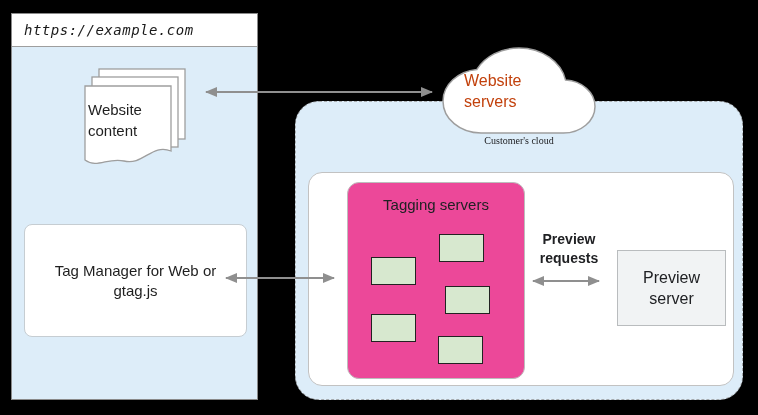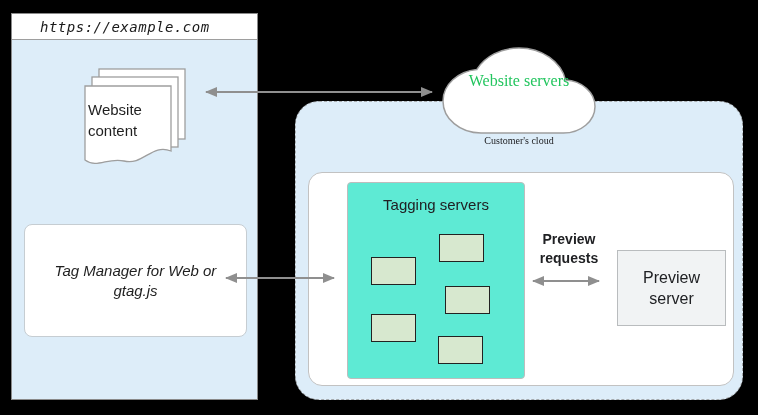--- a/index.html
+++ b/index.html
@@ -3,58 +3,58 @@
 <meta charset="utf-8">
 <style>
   html,body{margin:0;padding:0;background:#000;}
   .stage{position:relative;width:758px;height:415px;background:#000;overflow:hidden;
          font-family:"Liberation Sans",sans-serif;color:#1f1f1f;}
   .stage *{box-sizing:border-box;}
 
   
   .browser{position:absolute;left:11px;top:13px;width:247px;height:387px;
            background:#ddedf9;border:1.5px solid #8a8a8a;z-index:1;}
-  .urlbar{position:absolute;left:0;top:0;right:0;height:26px;background:#ffffff;
+  .urlbar{position:absolute;left:0;top:0;right:0;height:33px;background:#ffffff;
           border-bottom:1.5px solid #9e9e9e;display:flex;align-items:center;
-          padding-left:28px;font-family:"DejaVu Sans Mono",monospace;
+          padding-left:12px;font-family:"DejaVu Sans Mono",monospace;
           font-style:italic;font-size:14px;color:#1a1a1a;letter-spacing:.5px;}
   .doc-label{position:absolute;left:88px;top:99px;width:80px;text-align:left;
              font-size:15px;line-height:21px;z-index:6;}
   .tagmanager{position:absolute;left:12px;top:210px;width:223px;height:113px;
               background:#ffffff;border:1px solid #c6cdd2;border-radius:8px;
               display:flex;align-items:center;justify-content:center;z-index:2;}
-  .tagmanager .txt{width:175px;text-align:center;font-size:15px;line-height:20px;font-style:italic;}
+  .tagmanager .txt{width:175px;text-align:center;font-size:15px;line-height:20px;}
 
   
   .region{position:absolute;left:295px;top:101px;width:448px;height:299px;
           background:#ddedf9;border:1.5px dashed #a6aaad;border-radius:24px;z-index:1;}
   .region-label{position:absolute;left:0;right:0;top:33px;text-align:center;
                 font-size:10px;color:#202124;font-family:Liberation Serif, serif;}
   .panel{position:absolute;left:12px;top:70px;width:426px;height:214px;
          background:#ffffff;border:1px solid #c2c2c2;border-radius:14px;}
   .tagging{position:absolute;left:38px;top:9px;width:178px;height:197px;
-           background:#5eead4;border:1px solid #bdbdbd;border-radius:4px;padding-left:12px;}
+           background:#ec4899;border:1px solid #bdbdbd;border-radius:12px;padding-left:12px;}
   .tagging-title{position:absolute;left:0;right:0;top:13px;text-align:center;
                  font-size:15px;color:#202124;}
   .srv{position:absolute;width:45px;height:28px;background:#d7e8cf;border:1.5px solid #222;}
   .srv.s1{left:91px;top:51px;}
   .srv.s2{left:23px;top:74px;}
   .srv.s3{left:97px;top:103px;}
   .srv.s4{left:23px;top:131px;}
   .srv.s5{left:90px;top:153px;}
   .preview-req{position:absolute;left:216px;top:57px;width:88px;text-align:center;
                font-size:14px;line-height:19px;color:#202124;font-weight:bold;}
   .preview-box{position:absolute;left:308px;top:77px;width:109px;height:76px;
                background:#f1f3f4;border:1.5px solid #b9bcbe;
                display:flex;align-items:center;justify-content:center;}
   .preview-box .txt{width:70px;text-align:center;font-size:16px;line-height:21px;color:#202124;}
 
   
-  .cloud-label{position:absolute;left:464px;top:70px;width:110px;text-align:center;
-               font-size:16px;line-height:21px;color:#22c55e;z-index:6;font-family:Liberation Serif, serif;}
+  .cloud-label{position:absolute;left:464px;top:70px;width:110px;text-align:left;
+               font-size:16px;line-height:21px;color:#c2410c;z-index:6;}
   svg.overlay{position:absolute;left:0;top:0;width:758px;height:415px;z-index:5;
               pointer-events:none;}
 </style>
 </head>
 <body>
 
 <div class="stage">
 
   <div class="browser">
     <div class="urlbar">

